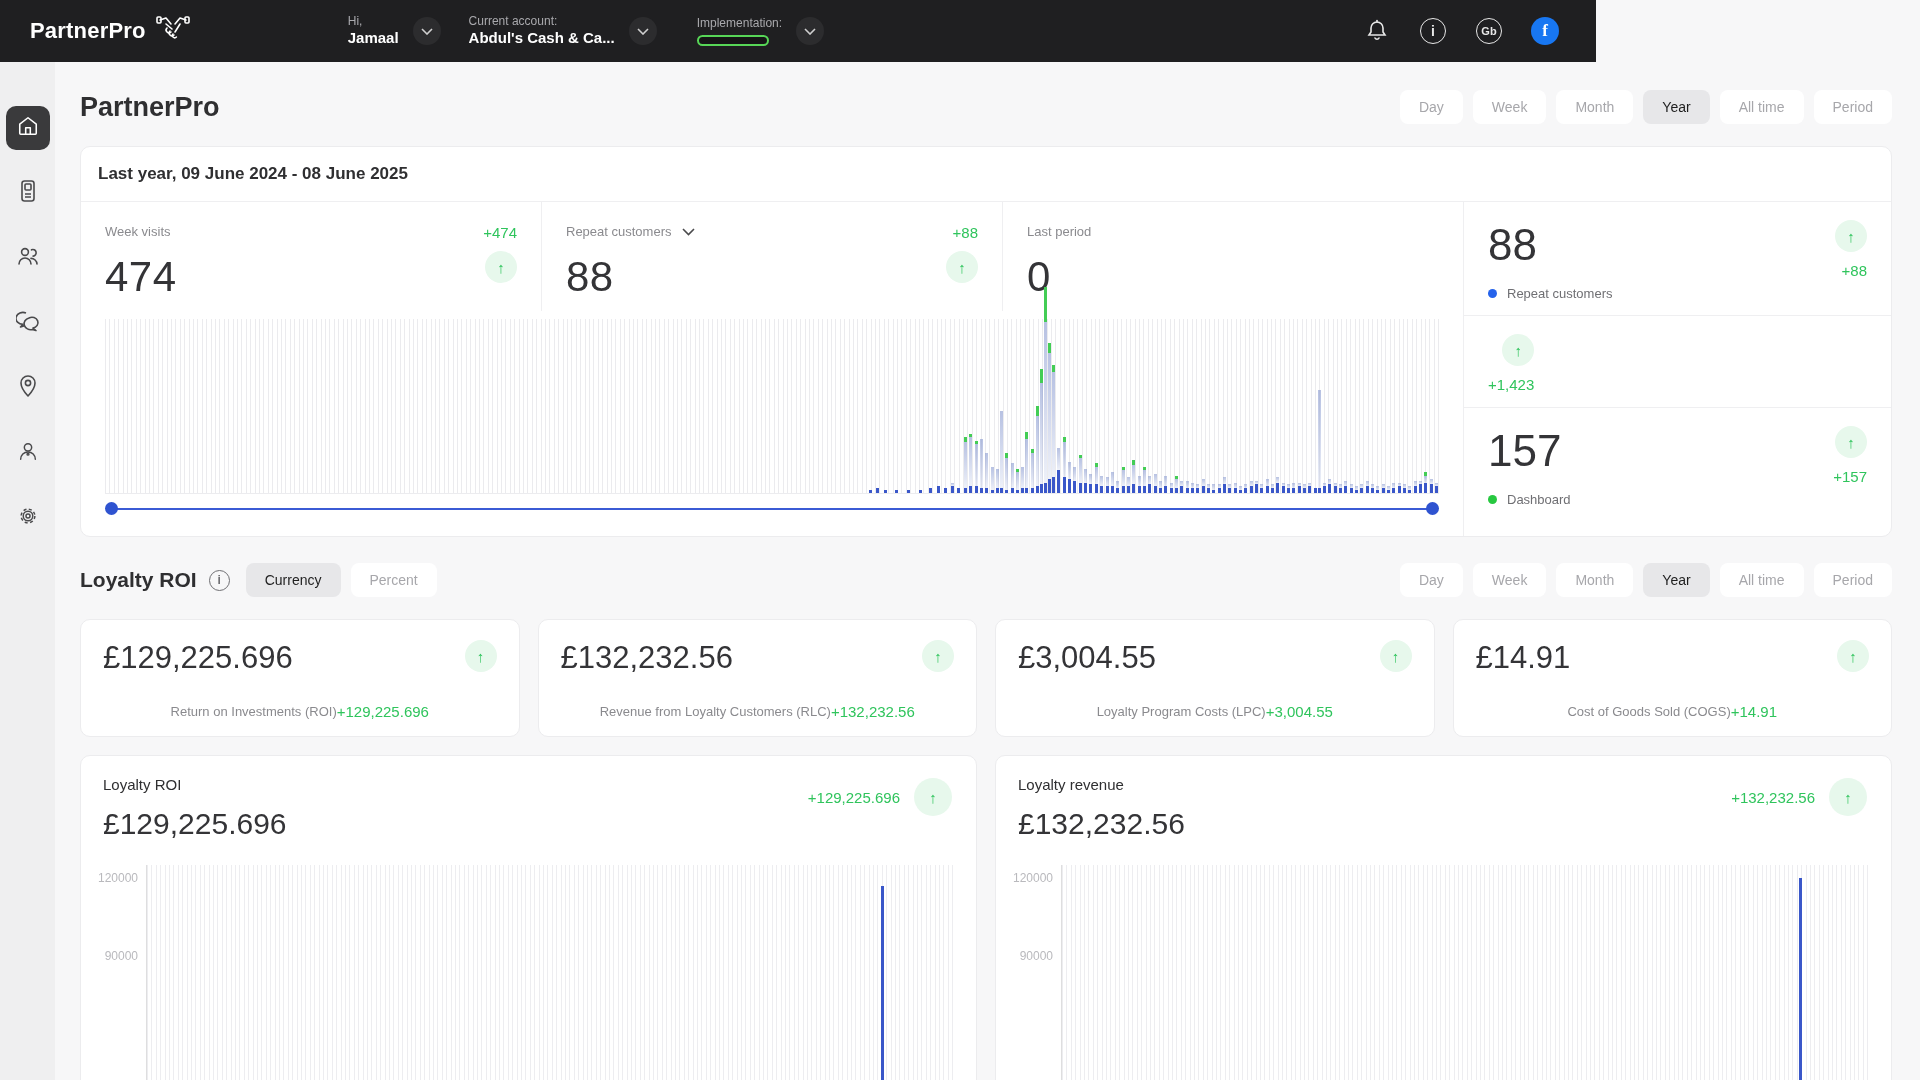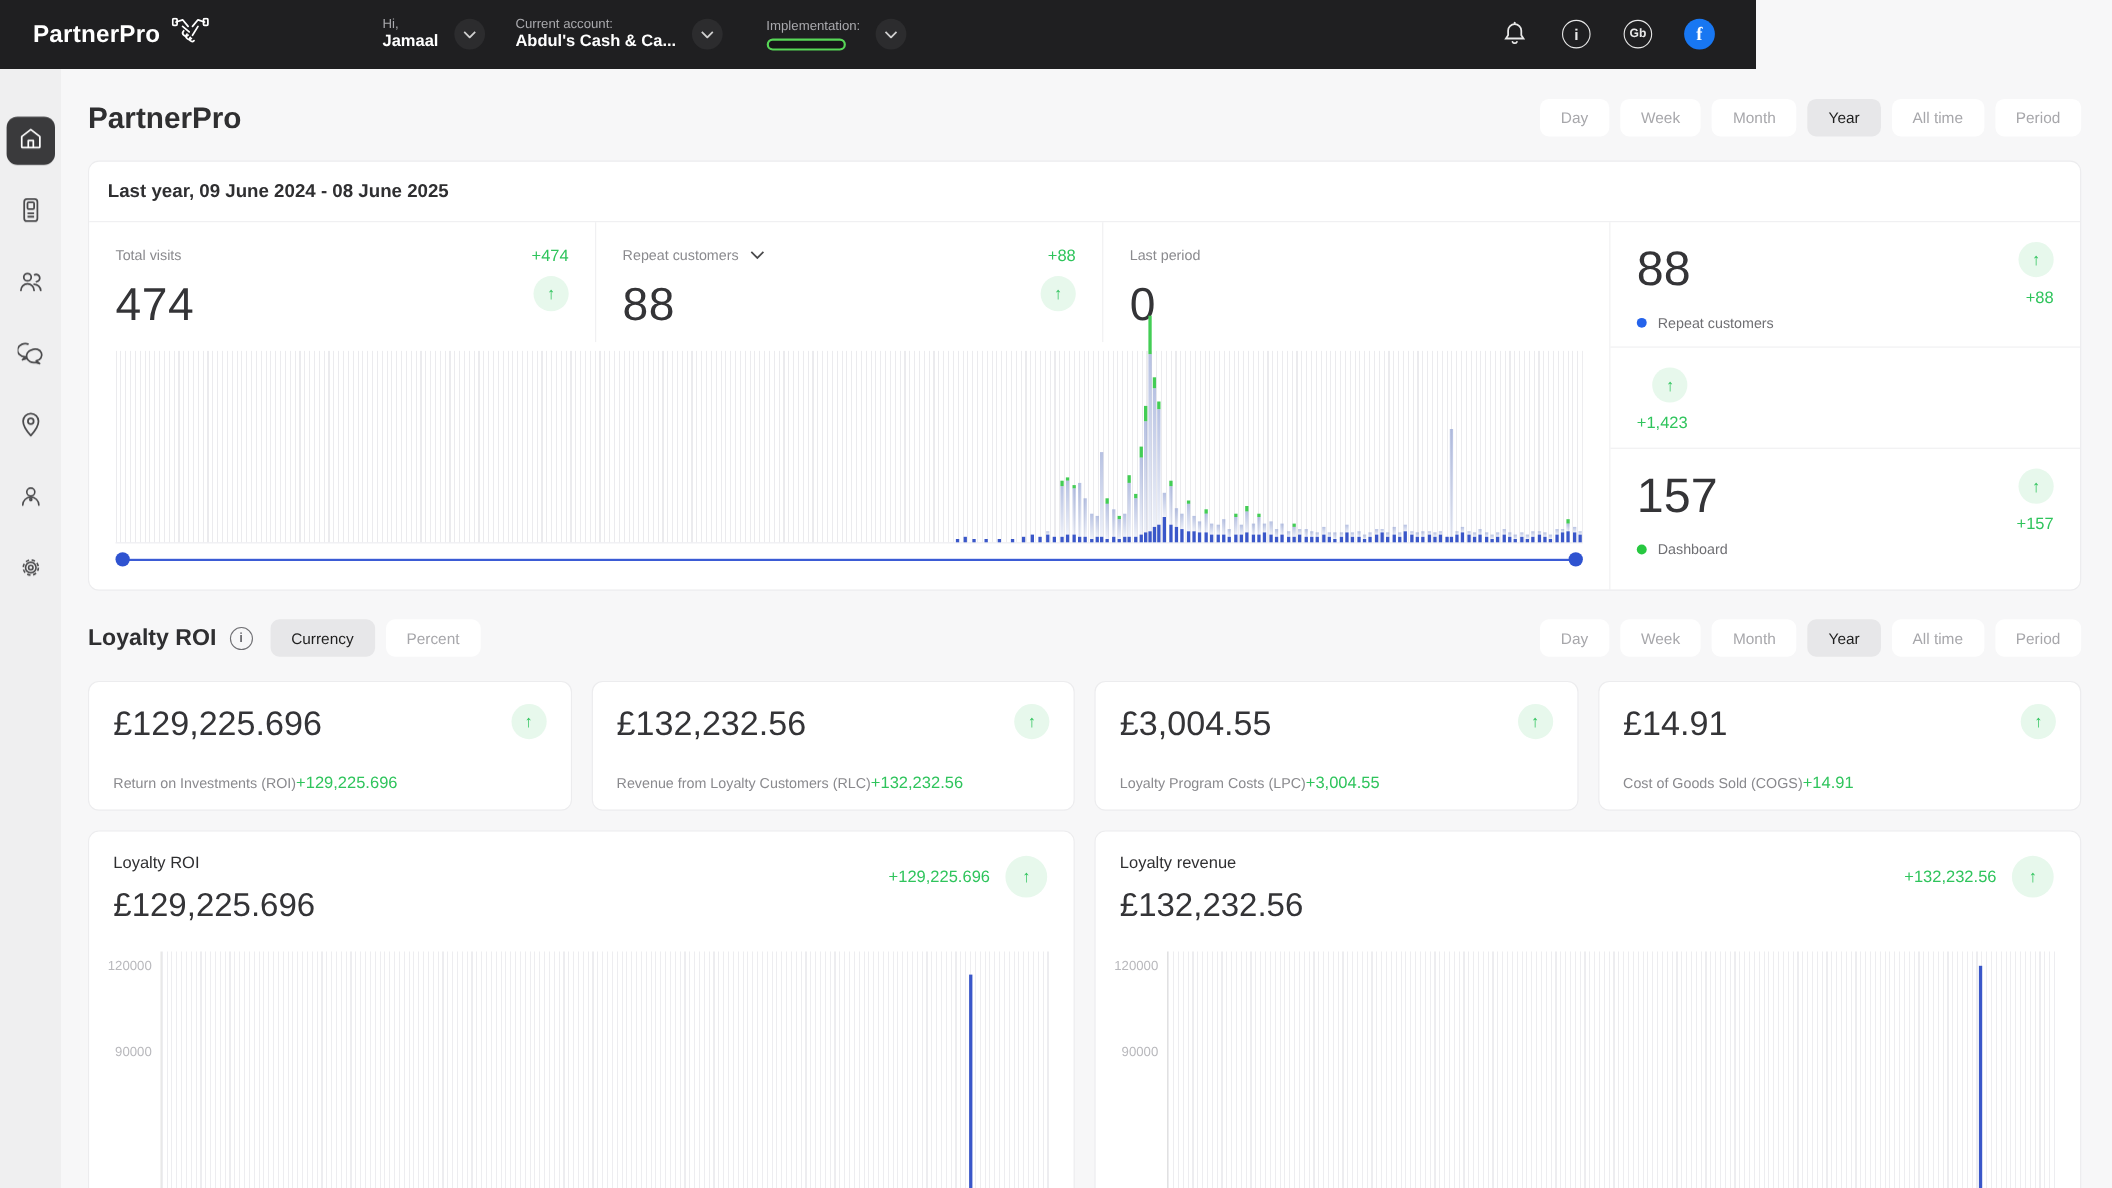--- a/index.html
+++ b/index.html
@@ -96,21 +96,21 @@
     font-size:12px; font-weight:700; display:flex; align-items:center; justify-content:center; margin-right:16px; }
   .roi-tabs-right { margin-left:auto; }
   .banner { height:46px; background:#f2fbef; border:1px solid #5bd36e; border-radius:8px;
     display:flex; align-items:center; padding:0 20px; color:#2fc438; font-size:15px; }
   .banner-close { margin-left:auto; color:#9aa0a2; font-size:17px; cursor:pointer; }
 
   .cards-row { display:flex; gap:18px; margin-top:22px; }
   .kpi { flex:1; height:118px; padding:20px 22px 16px; display:flex; flex-direction:column; justify-content:space-between; }
   .kpi-top { display:flex; justify-content:space-between; align-items:flex-start; }
   .kpi-value { font-size:31px; font-weight:500; color:#343437; }
-  .kpi-bottom { display:flex; justify-content:flex-start; align-items:center; }
+  .kpi-bottom { display:flex; justify-content:center; align-items:center; }
   .kpi-label { font-size:13px; color:#8a8a8e; }
 
   .panels-row { display:flex; gap:18px; margin-top:18px; }
   .panel { flex:1; height:440px; padding:20px 22px; position:relative; }
   .panel-title { font-size:15px; color:#2f2f31; }
   .panel-value { font-size:30px; font-weight:500; margin-top:14px; color:#343437; }
   .panel-delta { position:absolute; top:22px; right:24px; display:flex; align-items:center; gap:14px; }
   .bottom-chart { position:relative; margin-top:24px; height:330px; display:flex; }
   .y-axis { width:43px; position:relative; font-size:12px; color:#b9b9bd; }
   .y-tick { position:absolute; right:8px; transform:translateY(-50%); }
@@ -268,21 +268,21 @@
     </div>
   </div>
 
   <div class="card">
     <div class="overview-head">Last year, 09 June 2024 - 08 June 2025</div>
     <div class="overview-body">
       <div class="ov-left">
         <div class="stats-row">
           <div class="stat">
             <div>
-              <div class="stat-label">Total visits</div>
+              <div class="stat-label">Week visits</div>
               <div class="stat-value">474</div>
             </div>
             <div class="delta-col">
               <span class="delta">+474</span>
               <span class="up-circle">↑</span>
             </div>
           </div>
           <div class="stat">
             <div>
               <div class="stat-label">

